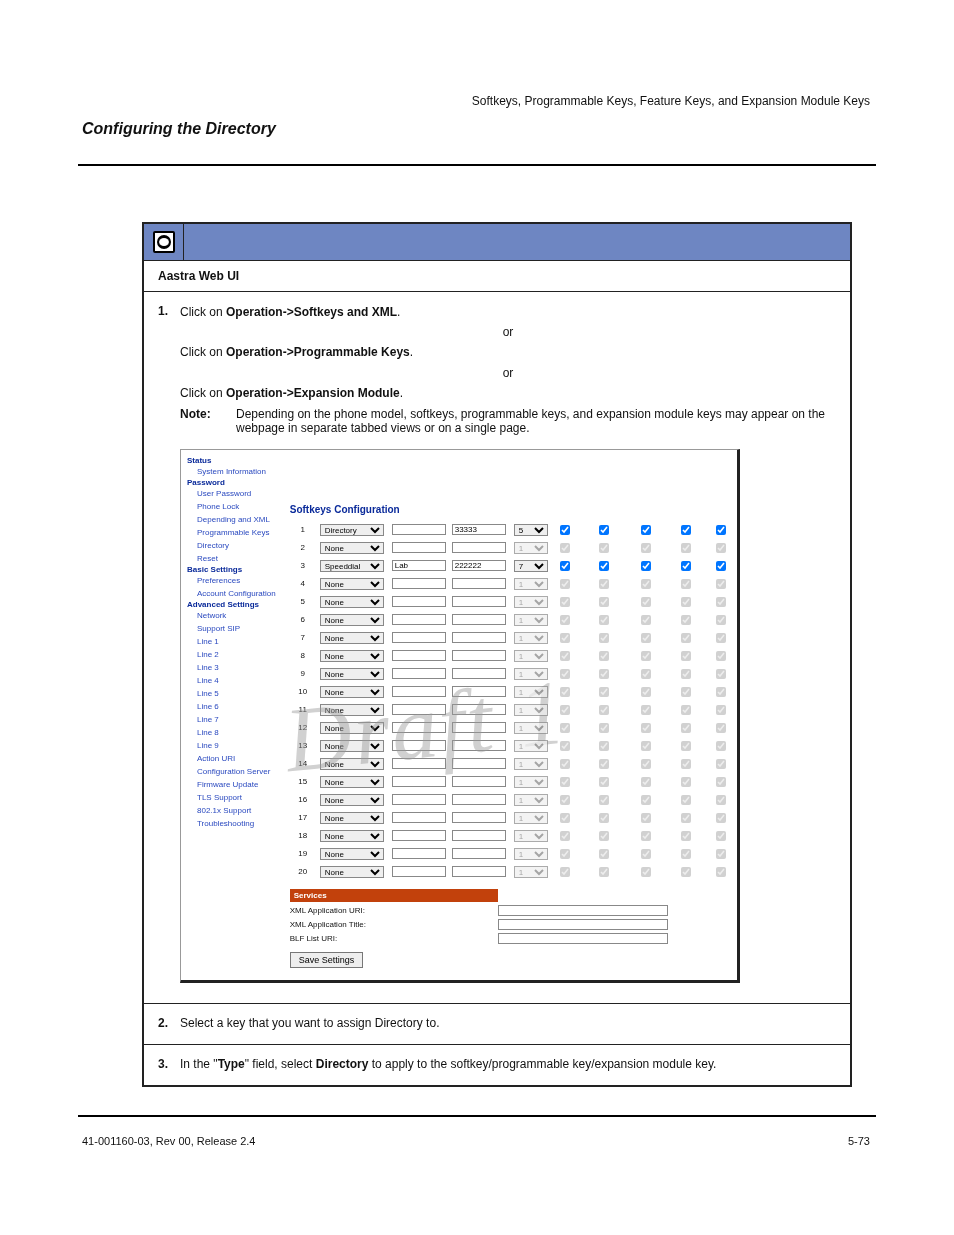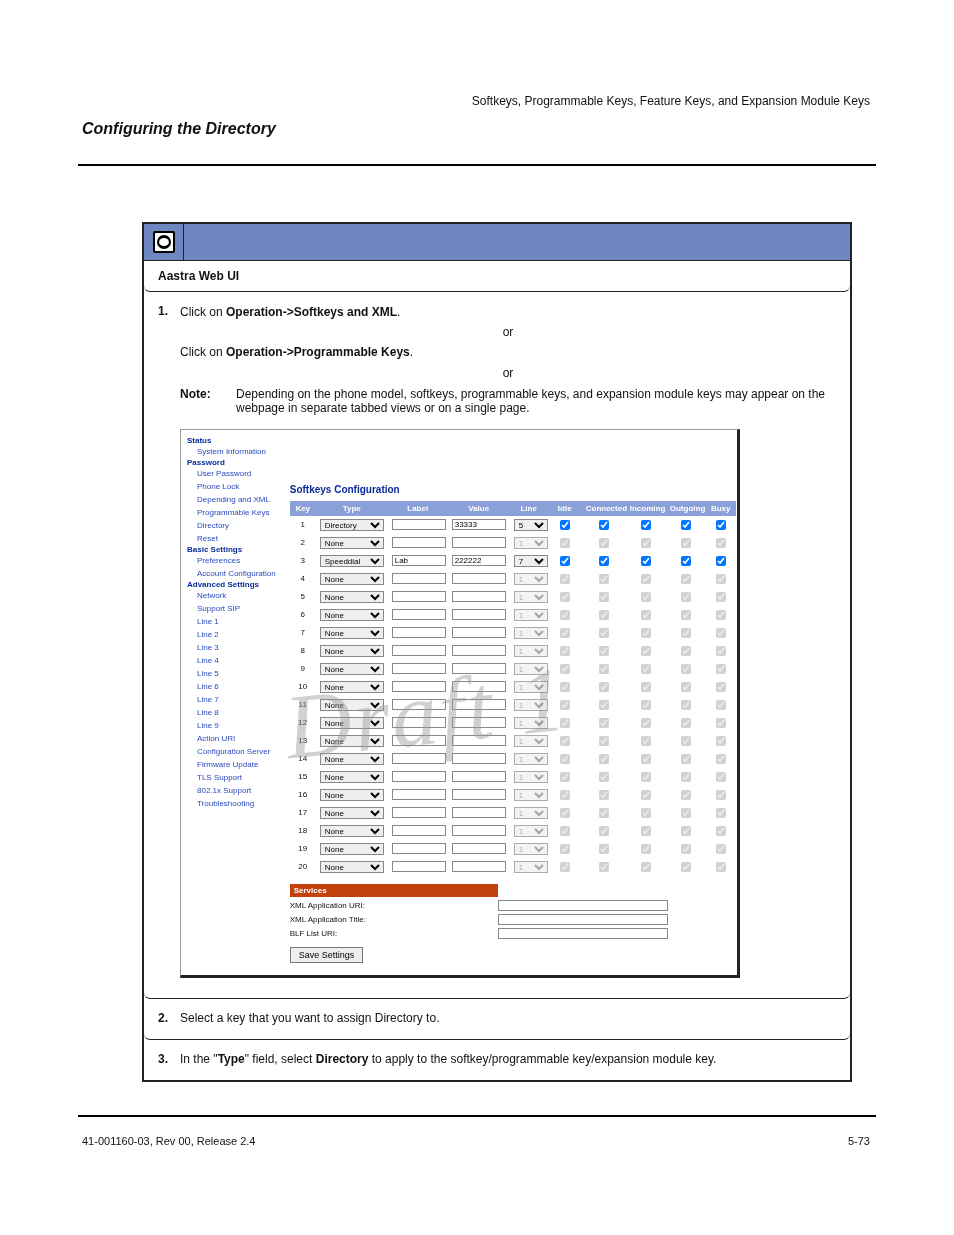--- a/index.html
+++ b/index.html
@@ -20,21 +20,21 @@
 .head-row { display: flex; border-bottom: 1px solid #222; }
 .head-row .col1 { width: 40px; min-height: 36px; display: flex; align-items: center; justify-content: center; border-right: 1px solid #222; background: #6e86c2; }
 .head-row .col2 { flex: 1; min-height: 36px; background: #6e86c2; }
 
 .globe {
   width: 22px; height: 22px; border: 2px solid #000; border-radius: 2px; position: relative; background:#fff;
 }
 .globe::before { content:""; position:absolute; inset:2px; border:2px solid #000; border-radius:50%; }
 .globe::after  { content:""; position:absolute; left:50%; top:3px; bottom:3px; width:10px; transform:translateX(-50%); border:2px solid #000; border-left:0; border-right:0; border-radius:50%; }
 
-.body-row { border-bottom: 1px solid #222; padding: 12px 14px 14px 36px; border-radius: 6px; }
+.body-row { border-bottom: 1px solid #222; padding: 12px 14px 14px 36px; }
 .body-row.last { border-bottom: 0; }
 
 .step-hang { position: relative; }
 .step-num { position: absolute; left: -22px; top: 0; font-weight: 700; }
 
 
 .screenshot { margin: 14px 0 6px 0; border: 1px solid #999; border-right: 3px solid #222; border-bottom: 3px solid #222; width: 560px; }
 .scr-inner { display: flex; background: #fff; position: relative; }
 .draft-watermark { position: absolute; left: 44%; top: 52%; transform: translate(-50%,-50%) rotate(-6deg); font-size: 92px; color: #9a9a9a; opacity: .45; font-style: italic; font-weight: 400; font-family: "Times New Roman", serif; pointer-events:none; letter-spacing: 2px; }
 
@@ -111,20 +111,24 @@
         <div class="step-line">
           <span>Click on </span>
           <strong>Operation-&gt;Softkeys and XML</strong>.
         </div>
         <div class="step-line" style="text-align:center;">or</div>
         <div class="step-line">
           <span>Click on </span>
           <strong>Operation-&gt;Programmable Keys</strong>.
         </div>
         <div class="step-line" style="text-align:center;">or</div>
+        <div class="step-line">
+          <span>Click on </span>
+          <strong>Operation-&gt;Expansion Module</strong>.
+        </div>
         <div class="note-block">
           <span class="note-label">Note: </span>
           <span>Depending on the phone model, softkeys, programmable keys, and expansion module keys may appear on the webpage in separate tabbed views or on a single page.</span>
         </div>
       </div>
 
       <div class="screenshot">
         <div class="scr-inner">
           <div class="draft-watermark">Draft 1</div>
 
@@ -157,32 +161,20 @@
               <div class="side-link">Configuration Server</div>
               <div class="side-link">Firmware Update</div>
               <div class="side-link">TLS Support</div>
               <div class="side-link">802.1x Support</div>
               <div class="side-link">Troubleshooting</div>
             </div>
 
           <div class="formarea">
             <div class="title">Softkeys Configuration</div>
 
-            <div class="tbl-head">
-              <div class="ckey">Key</div>
-              <div class="ctype">Type</div>
-              <div class="clabel">Label</div>
-              <div class="cvalue">Value</div>
-              <div class="cline">Line</div>
-              <div class="cidle">Idle</div>
-              <div class="cchk">Connected</div>
-              <div class="cchk2">Incoming</div>
-              <div class="cchk2">Outgoing</div>
-              <div class="cbusy">Busy</div>
-            </div>
 
             <div id="softkey-rows">
                 <div class="tbl-row">
                   <div class="ckey">1</div>
                   <div class="ctype"><select class="k"><option>None</option><option selected="">Directory</option><option>Speeddial</option></select></div>
                   <div class="clabel"><input class="k" style=""></div>
                   <div class="cvalue"><input class="k" value="33333" style=""></div>
                   <div class="cline"><select class="kline"><option>1</option><option>2</option><option>3</option><option>4</option><option selected="">5</option><option>6</option><option>7</option><option>8</option><option>9</option></select></div>
                   <div class="cidle"><input type="checkbox" class="cb" checked="" style=""></div>
                   <div class="cchk"><input type="checkbox" class="cb" checked="" style=""></div>

